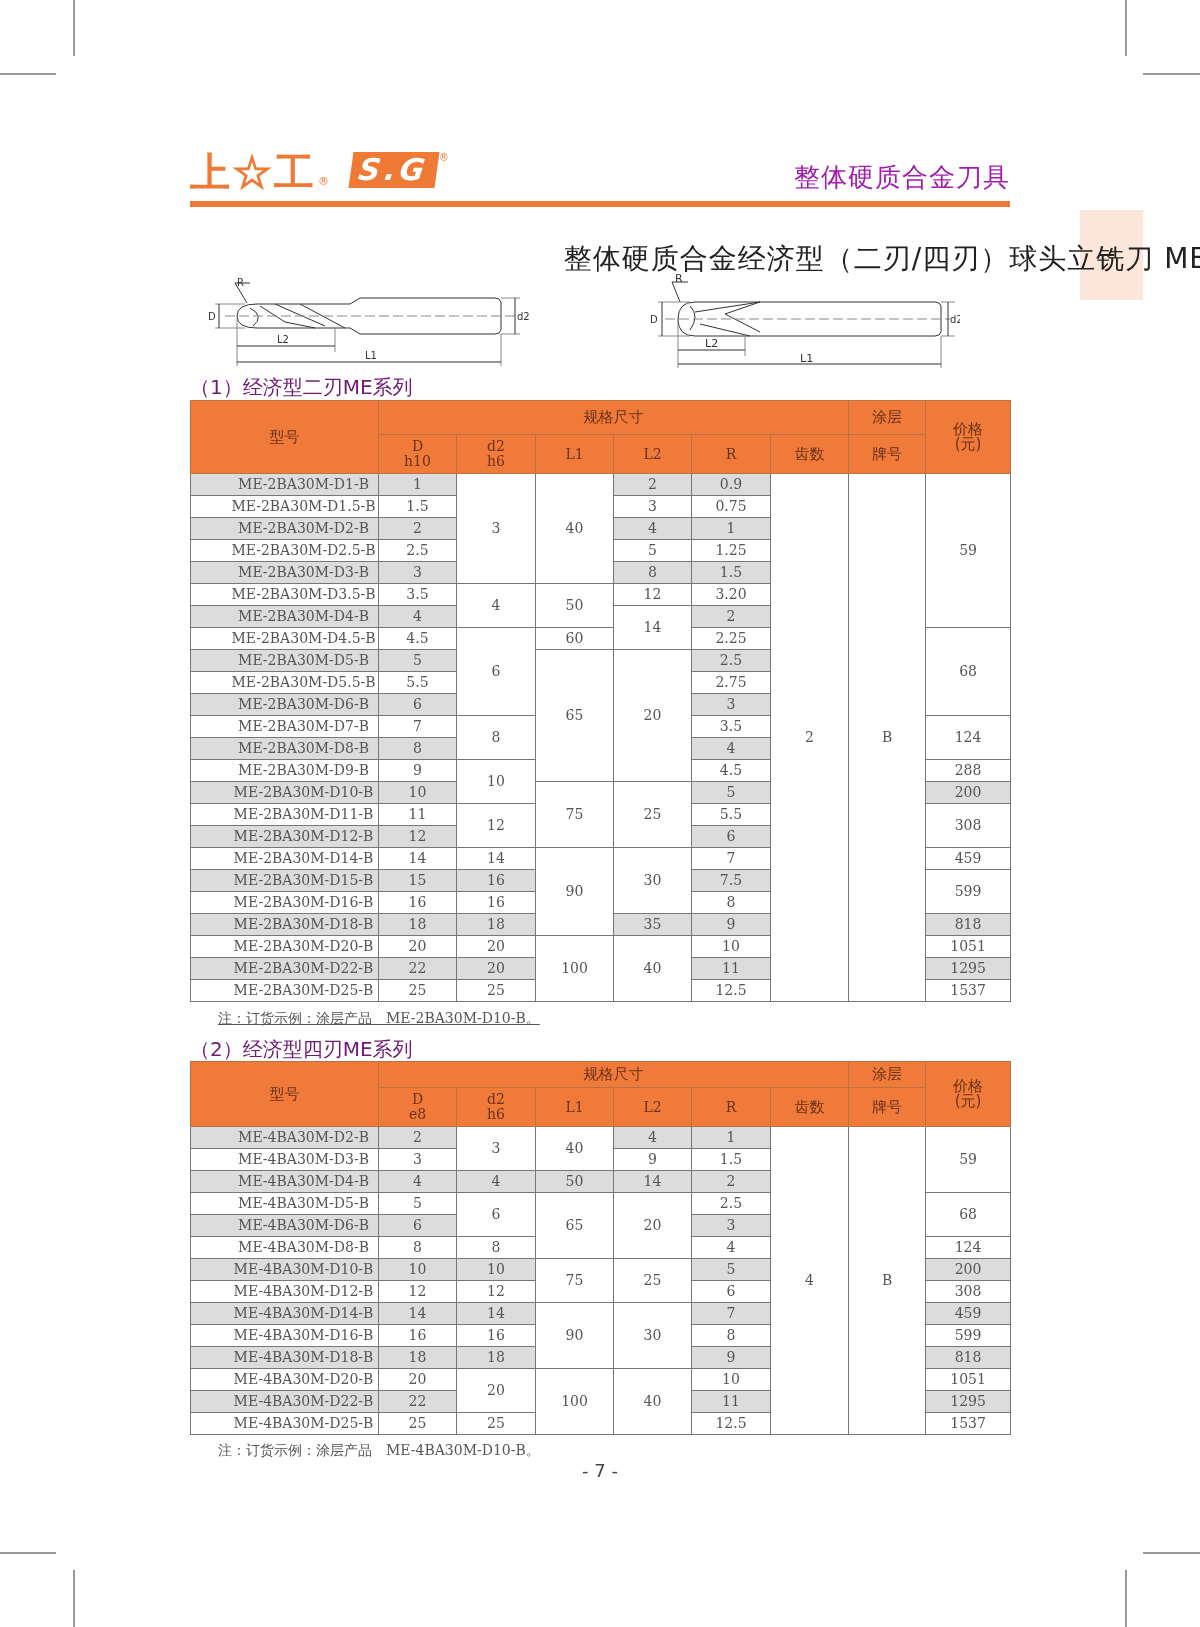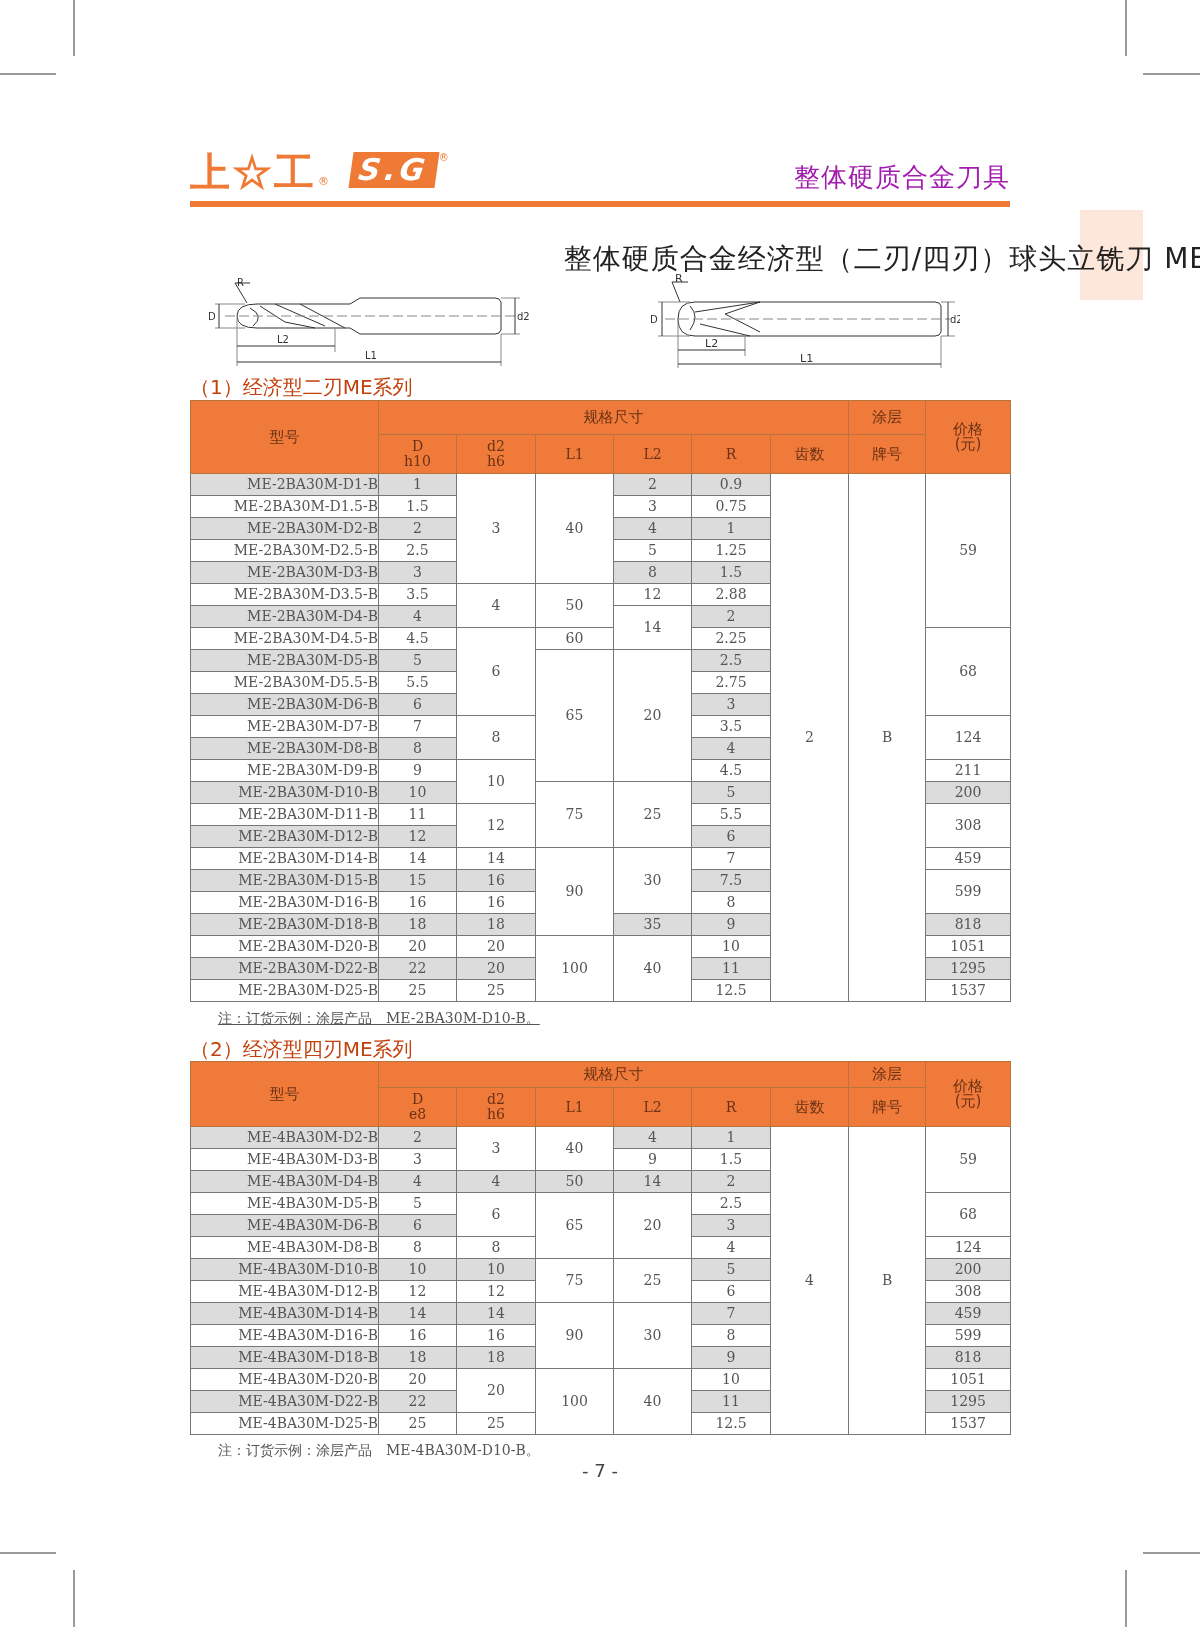--- a/index.html
+++ b/index.html
@@ -9,29 +9,29 @@
   .logo .cn { font-size:40px; font-weight:bold; letter-spacing:2px; line-height:44px; font-family:"DejaVu Serif", serif; }
   .logo .reg { font-size:11px; margin:0 2px 6px 2px; }
   .logo .sg { margin-left:20px; background:#ee7a36; color:#fff; font-weight:bold; font-style:italic; font-size:30px; padding:2px 8px; line-height:32px; letter-spacing:4px; transform:skewX(-8deg); margin-bottom:6px; }
   .logo .sgreg { font-size:10px; align-self:flex-start; margin-left:2px; margin-top:2px;}
   .header-right { position:absolute; right:190px; top:160px; font-size:26px; color:#a21caf; letter-spacing:1px; }
   .header-rule { position:absolute; left:190px; top:201px; width:820px; height:6px; background:#ee7a36; }
   .tab { position:absolute; left:1080px; top:210px; width:63px; height:90px; background:#fde6da; }
   .tab .dash { position:absolute; left:20px; top:44px; width:14px; height:2px; background:#3a2410; }
   .title { position:absolute; left:8px; width:1200px; top:240px; text-align:right; font-size:28px; color:#222; letter-spacing:1px; }
   .diagram { position:absolute; }
-  .section-title { position:absolute; left:190px; font-size:20px; color:#c2410c; }
+  .section-title { position:absolute; left:190px; font-size:20px; color:#701a75; }
   .note { position:absolute; left:218px; font-size:14px; color:#555; font-family:"DejaVu Serif", serif; }
   .pageno { position:absolute; left:0; width:1200px; text-align:center; top:1460px; font-size:18px; color:#444; }
 
   table.spec { position:absolute; left:190px; border-collapse:collapse; table-layout:fixed; font-family:"DejaVu Serif", serif; font-size:14px; color:#555; }
   table.spec th { background:#f07a3a; color:#6a3214; font-weight:normal; border:1px solid #b8743f; text-align:center; line-height:15px; padding:0; font-family:"DejaVu Sans", sans-serif; font-size:15px; }
   table.spec th.serif { font-family:"DejaVu Serif", serif; font-size:14px; }
   table.spec td { border:1px solid #777; text-align:center; padding:0; height:21px; line-height:21px; }
-  table.spec td.model { text-align:right; padding-left:38px; }
+  table.spec td.model { text-align:center; padding-left:38px; }
   table.spec td.g { background:#dcdcdc; }
 </style>
 </head>
 <body>
 
 <div class="crop" style="left:73px;top:0;width:2px;height:56px;"></div>
 <div class="crop" style="left:0;top:73px;width:56px;height:2px;"></div>
 <div class="crop" style="left:1125px;top:0;width:2px;height:56px;"></div>
 <div class="crop" style="left:1143px;top:73px;width:57px;height:2px;"></div>
 <div class="crop" style="left:0;top:1552px;width:56px;height:2px;"></div>
@@ -177,21 +177,21 @@
         <td class="g">3</td>
         <td class="g">8</td>
         <td class="g">1.5</td>
       </tr>
       <tr>
         <td class="model">ME-2BA30M-D3.5-B</td>
         <td>3.5</td>
         <td rowspan="2">4</td>
         <td rowspan="2">50</td>
         <td>12</td>
-        <td>2.88</td>
+        <td>3.20</td>
       </tr>
       <tr>
         <td class="model g">ME-2BA30M-D4-B</td>
         <td class="g">4</td>
         <td rowspan="2">14</td>
         <td class="g">2</td>
       </tr>
       <tr>
         <td class="model">ME-2BA30M-D4.5-B</td>
         <td>4.5</td>
@@ -227,21 +227,21 @@
       <tr>
         <td class="model g">ME-2BA30M-D8-B</td>
         <td class="g">8</td>
         <td class="g">4</td>
       </tr>
       <tr>
         <td class="model">ME-2BA30M-D9-B</td>
         <td>9</td>
         <td rowspan="2">10</td>
         <td>4.5</td>
-        <td>211</td>
+        <td>288</td>
       </tr>
       <tr>
         <td class="model g">ME-2BA30M-D10-B</td>
         <td class="g">10</td>
         <td rowspan="3">75</td>
         <td rowspan="3">25</td>
         <td class="g">5</td>
         <td class="g">200</td>
       </tr>
       <tr>

